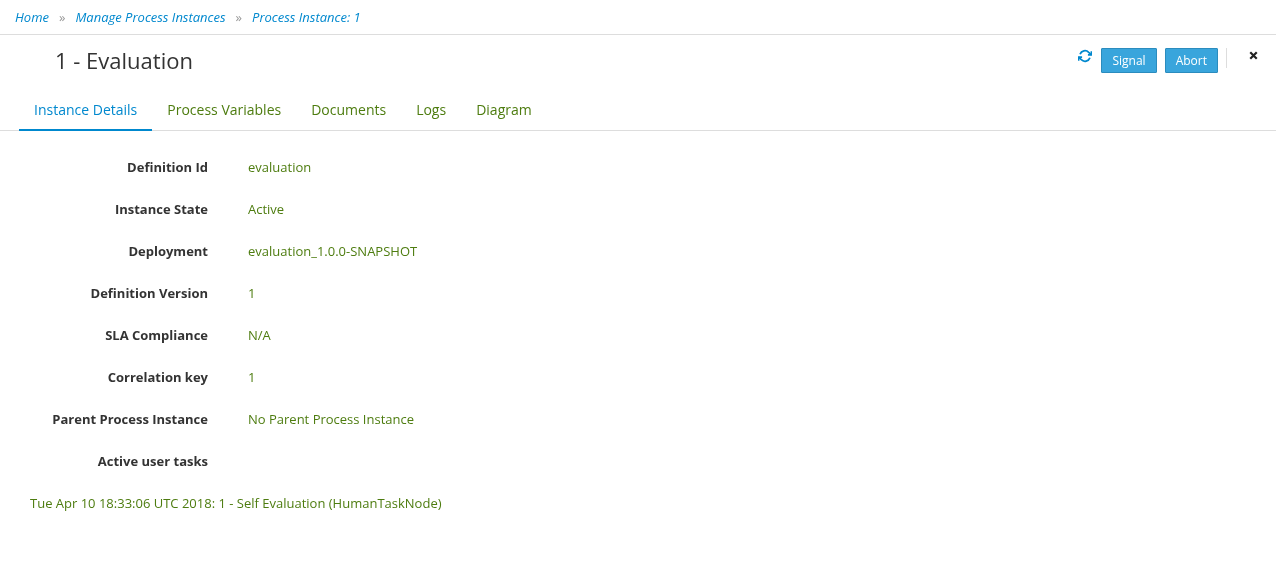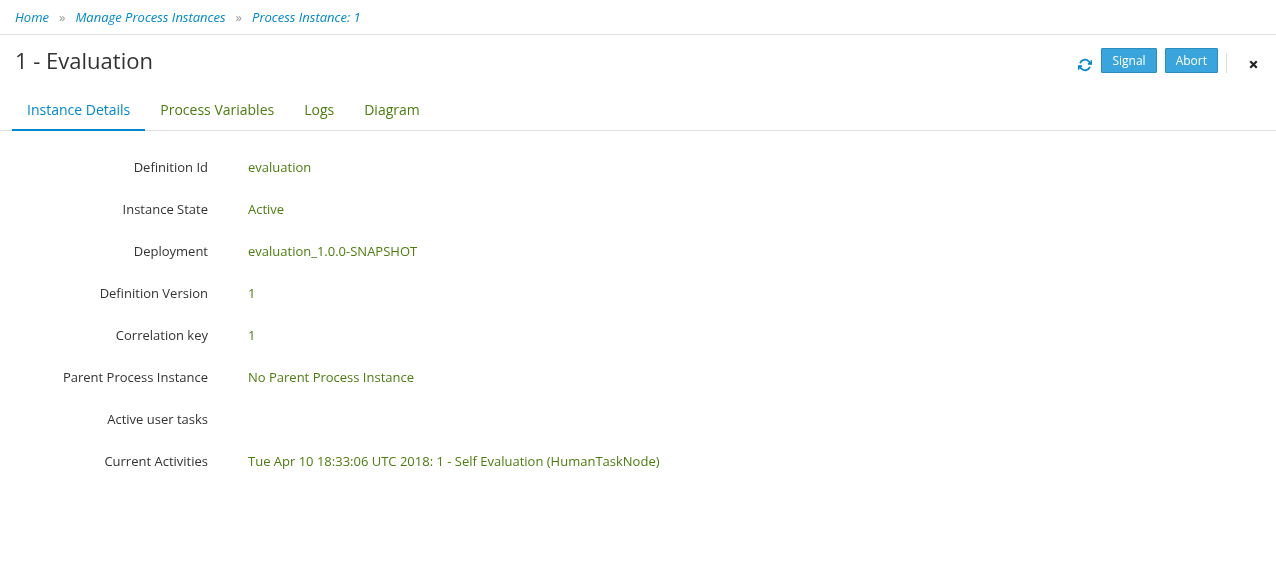--- a/index.html
+++ b/index.html
@@ -32,24 +32,25 @@
     .header {
       display: flex;
       align-items: center;
       padding: 10px 15px;
       justify-content: space-between;
     }
     .header h1 {
       font-size: 22px;
       font-weight: 400;
       color: #333;
+      margin-left: 40px;
     }
     .header-actions {
       display: flex;
-      align-items: flex-end;
+      align-items: flex-start;
       gap: 8px;
     }
     .btn {
       background: #39a5dc;
       color: #fff;
       border: 1px solid #2b8cbe;
       padding: 3px 10px;
       font-size: 12px;
       border-radius: 1px;
       cursor: pointer;
@@ -75,21 +76,21 @@
       margin-left: 10px;
     }
     .vert-sep {
       width: 1px;
       height: 20px;
       background: #ddd;
     }
     .tabs {
       display: flex;
       border-bottom: 1px solid #ddd;
-      padding: 0 12px;
+      padding: 0 19px;
       margin-top: 5px;
     }
     .tab {
       padding: 10px 15px;
       cursor: pointer;
       color: #4d7c0f;
       border-bottom: 2px solid transparent;
       margin-bottom: -1px;
       font-size: 14px;
     }
@@ -102,21 +103,21 @@
       margin-right: 40px;
     }
     .form-row {
       display: flex;
       padding: 12px 0;
       align-items: flex-start;
     }
     .form-label {
       width: 218px;
       text-align: right;
-      font-weight: 400;
+      font-weight: 700;
       color: #333;
       padding-right: 10px;
       font-size: 13px;
     }
     .form-value {
       flex: 1;
       color: #4d7c0f;
       padding-left: 30px;
       font-size: 13px;
     }
@@ -152,20 +153,21 @@
       <svg width="13" height="13" viewBox="0 0 24 24" fill="none" stroke="currentColor" stroke-width="4">
         <path d="M18 6L6 18M6 6l12 12"></path>
       </svg>
     </span>
   </div>
 </div>
 
 <div class="tabs">
   <div class="tab active">Instance Details</div>
   <div class="tab">Process Variables</div>
+  <div class="tab">Documents</div>
   <div class="tab">Logs</div>
   <div class="tab">Diagram</div>
 </div>
 
 <div class="form-horizontal">
   <div class="form-row">
     <div class="form-label">Definition Id</div>
     <div class="form-value">evaluation</div>
   </div>
   <div class="form-row">
@@ -174,27 +176,30 @@
   </div>
   <div class="form-row">
     <div class="form-label">Deployment</div>
     <div class="form-value">evaluation_1.0.0-SNAPSHOT</div>
   </div>
   <div class="form-row">
     <div class="form-label">Definition Version</div>
     <div class="form-value">1</div>
   </div>
   <div class="form-row">
+    <div class="form-label">SLA Compliance</div>
+    <div class="form-value">N/A</div>
+  </div>
+  <div class="form-row">
     <div class="form-label">Correlation key</div>
     <div class="form-value">1</div>
   </div>
   <div class="form-row">
     <div class="form-label">Parent Process Instance</div>
     <div class="form-value">No Parent Process Instance</div>
   </div>
   <div class="form-row">
     <div class="form-label">Active user tasks</div>
   </div>
   <div class="form-row">
-    <div class="form-label">Current Activities</div>
     <div class="form-value">Tue Apr 10 18:33:06 UTC 2018: 1 - Self Evaluation (HumanTaskNode)</div>
   </div>
 </div>
 
 </body></html>

